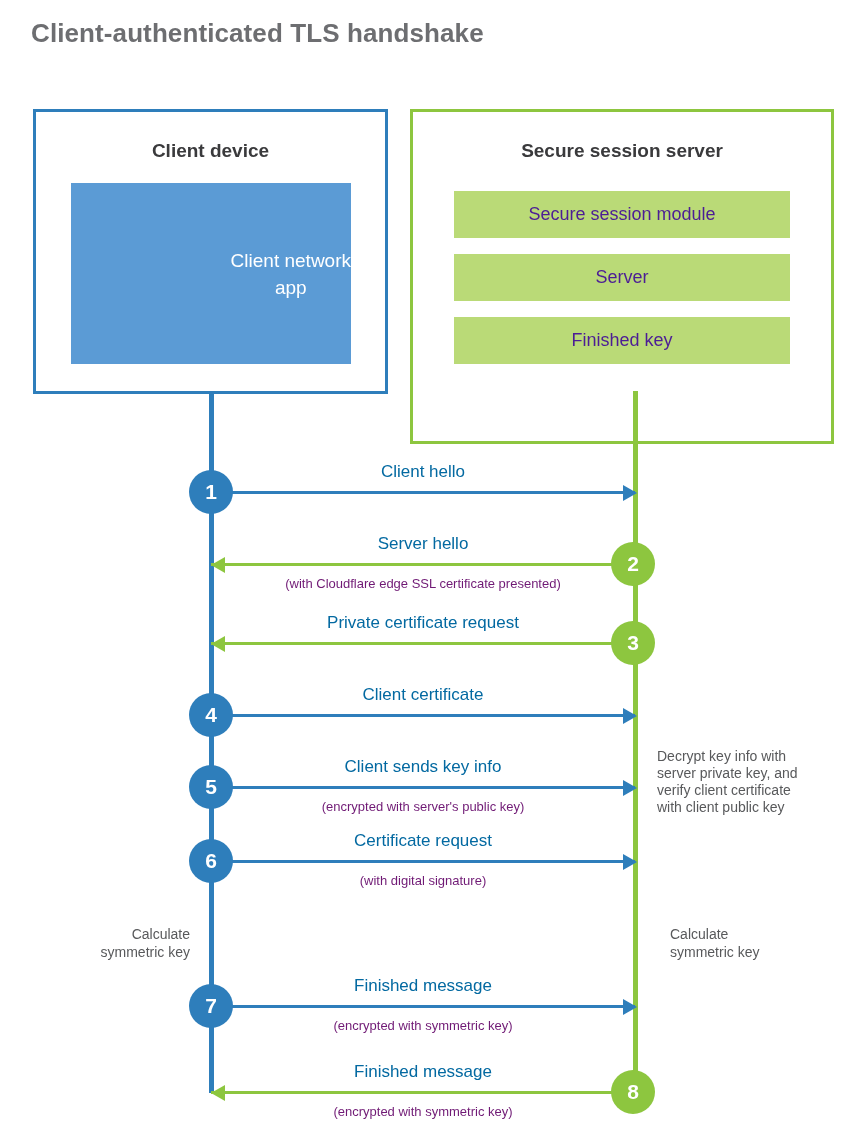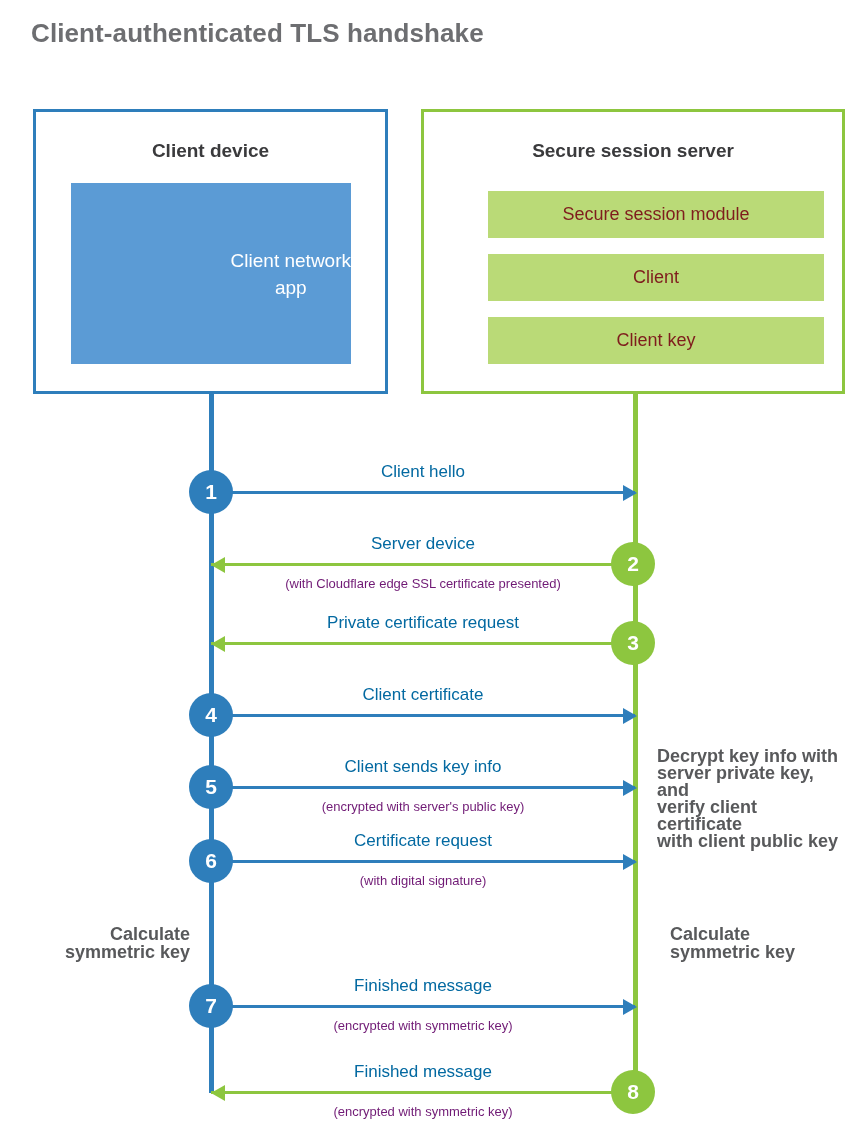--- a/index.html
+++ b/index.html
@@ -35,24 +35,24 @@
     text-decoration: underline;
   }
   #client-box {
     left: 33px;
     top: 109px;
     width: 355px;
     height: 285px;
     border: 3px solid #2e7ebb;
   }
   #server-box {
-    left: 421px;
+    left: 410px;
     top: 109px;
     width: 424px;
-    height: 285px;
+    height: 335px;
     border: 3px solid #8dc63f;
   }
   .box-title {
     position: absolute;
     left: 0;
     right: 0;
     top: 28px;
     text-align: center;
     font-size: 19px;
     font-weight: bold;
@@ -80,24 +80,23 @@
 
   .server-bar {
     position: absolute;
     left: 41px;
     width: 336px;
     height: 47px;
     background: #bada77;
     display: flex;
     align-items: center;
     justify-content: center;
-    color: #7f1d1d;
+    color: #4c1d95;
     font-size: 18px;
     font-weight: 400;
-    margin-left: 23px;
   }
   #server-bar-0 { top: 79px; }
   #server-bar-1 { top: 142px; }
   #server-bar-2 { top: 205px; }
 
   
   .lifeline {
     position: absolute;
     width: 5px;
   }
@@ -187,24 +186,23 @@
     text-align: center;
     font-size: 13px;
     color: #701a75;
     top: 12px;
     white-space: nowrap;
   }
 
   
   .side-note {
     position: absolute;
-    font-size: 18px;
+    font-size: 14px;
     line-height: 17px;
     color: #58595b;
-    font-weight: bold;
   }
   #note-decrypt {
     left: 657px;
     top: 748px;
     width: 190px;
     text-align: left;
   }
   #note-calc-client {
     left: 20px;
     top: 925px;
@@ -231,36 +229,36 @@
     <div class="app-label">
       <span>Client network</span><br>
       <span>app</span>
     </div>
   </div>
 </div>
 
 <div id="server-box" class="actor-box">
   <div class="box-title">Secure session server</div>
   <div id="server-bar-0" class="server-bar">Secure session module</div>
-  <div id="server-bar-1" class="server-bar">Client</div>
-  <div id="server-bar-2" class="server-bar">Client key</div>
+  <div id="server-bar-1" class="server-bar">Server</div>
+  <div id="server-bar-2" class="server-bar">Finished key</div>
 </div>
 
 <div id="client-lifeline" class="lifeline"></div>
 <div id="server-lifeline" class="lifeline"></div>
 
 <div id="messages">
     <div class="msg to-server" style="top: 492px;">
       <div class="msg-label">Client hello</div>
       <div class="arrow-line"></div>
       <div class="arrowhead"></div>
       <div class="step-badge">1</div>
     </div>
     <div class="msg to-client" style="top: 564px;">
-      <div class="msg-label">Server device</div>
+      <div class="msg-label">Server hello</div>
       <div class="arrow-line"></div>
       <div class="arrowhead"></div>
       <div class="step-badge">2</div>
       <div class="msg-sublabel">(with Cloudflare edge SSL certificate presented)</div>
     </div>
     <div class="msg to-client" style="top: 643px;">
       <div class="msg-label">Private certificate request</div>
       <div class="arrow-line"></div>
       <div class="arrowhead"></div>
       <div class="step-badge">3</div>

